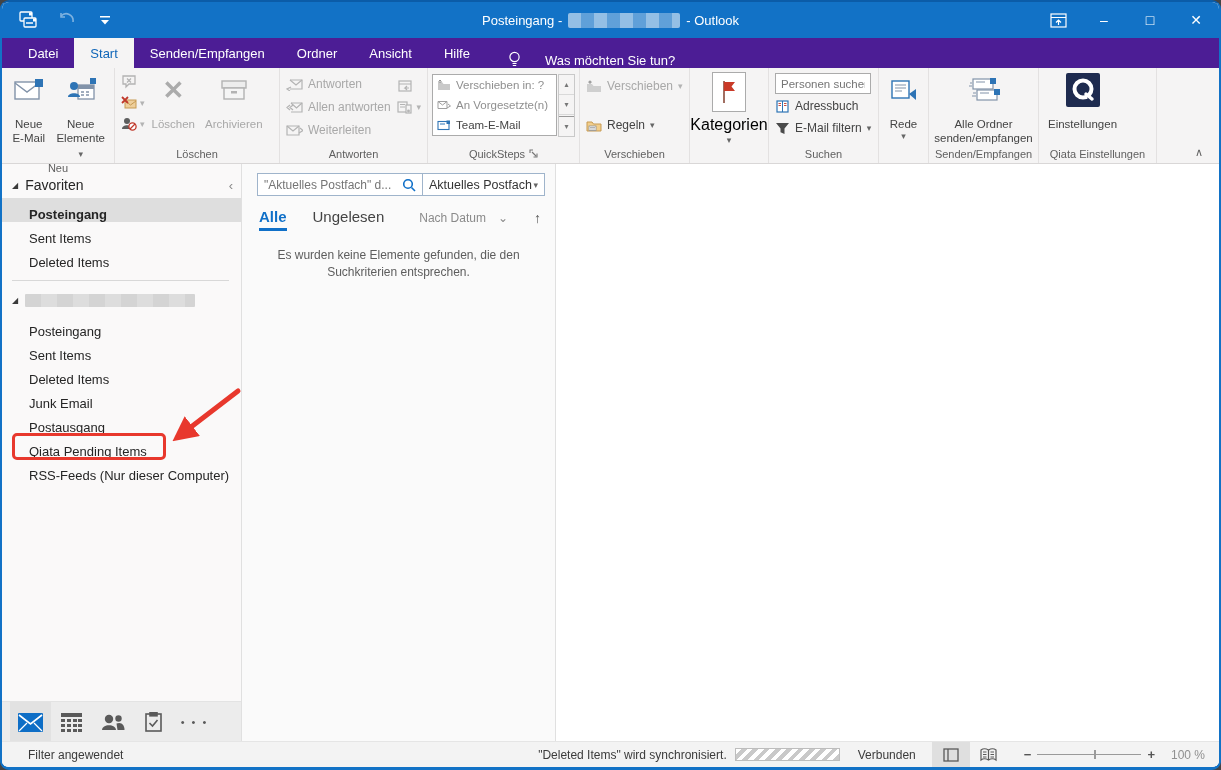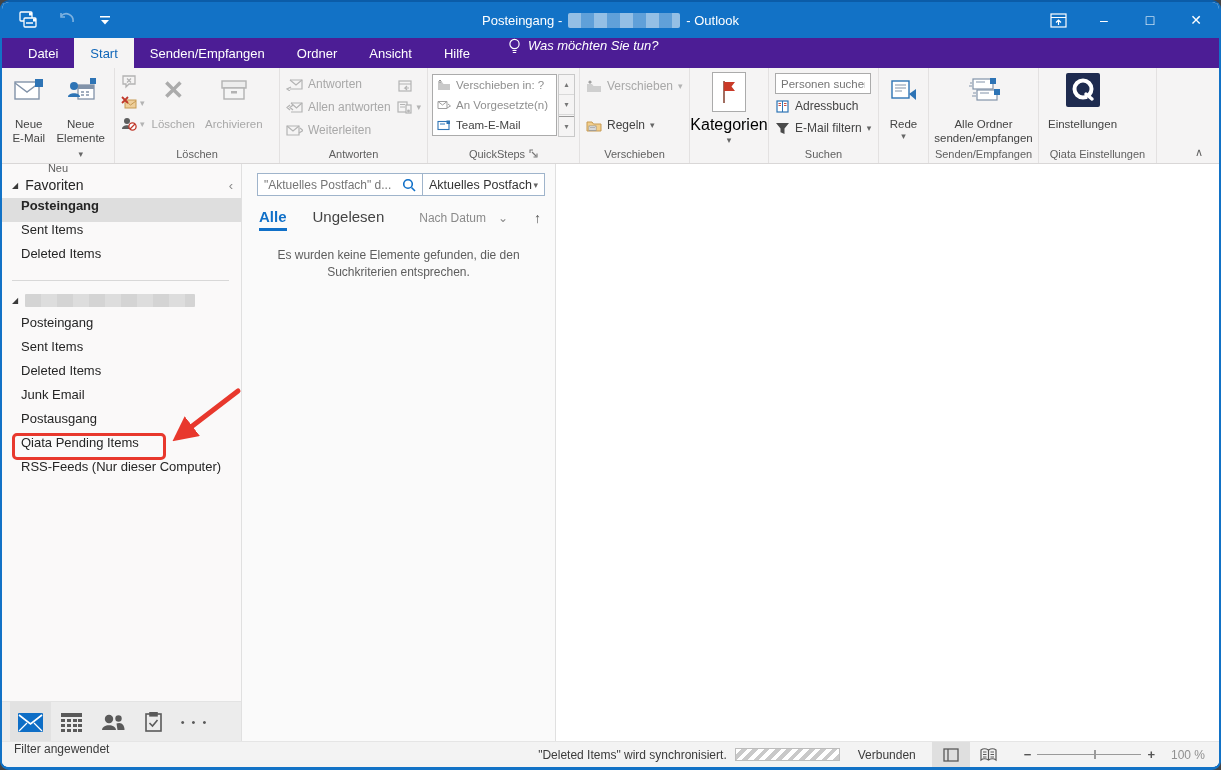--- a/index.html
+++ b/index.html
@@ -17,21 +17,21 @@
   .qat .qicon{display:flex;align-items:center;justify-content:center;width:22px;height:22px;cursor:default;}
   .title-center{position:absolute;left:0;right:0;text-align:center;color:#fff;font-size:13px;display:flex;justify-content:center;align-items:center;gap:6px;}
   .blur-block{display:inline-block;width:112px;height:15px;border-radius:2px;
     background:repeating-linear-gradient(90deg,rgba(255,255,255,.55) 0 13px,rgba(255,255,255,.33) 13px 26px);}
   .win-controls{margin-left:auto;display:flex;z-index:2;}
   .win-btn{width:46px;height:36px;display:flex;align-items:center;justify-content:center;color:#fff;font-size:14px;cursor:default;}
   
   .menubar{height:30px;background:#4c1d95;display:flex;align-items:stretch;padding-left:10px;flex:0 0 auto;}
   .mtab{color:#fff;font-size:13px;display:flex;align-items:center;padding:0 16px;cursor:default;}
   .mtab.active{background:#F5F4F4;color:#1066B8;}
-  .tellme{color:#fff;font-size:13px;display:flex;align-items:flex-start;gap:7px;padding:0 14px;margin-left:8px;font-style:italic;}
+  .tellme{color:#fff;font-size:13px;display:flex;align-items:flex-end;gap:24px;padding:0 14px;margin-left:8px;}
   
   .ribbon{height:96px;background:#F5F4F4;display:flex;border-bottom:1px solid #D9D7D7;position:relative;flex:0 0 auto;}
   .rgroup{display:flex;flex-direction:column;border-right:1px solid #E3E1E1;padding:3px 4px 0 4px;}
   .rg-content{flex:1;display:flex;align-items:flex-start;}
   .rg-label{height:17px;font-size:11px;color:#5F5F5F;text-align:center;display:flex;align-items:center;justify-content:center;gap:4px;padding-bottom:2px;}
   .bigbtn{display:flex;flex-direction:column;align-items:center;padding:2px 5px;cursor:default;}
   .bigbtn .bb-icon{height:34px;display:flex;align-items:center;justify-content:center;}
   .bigbtn .bb-label{font-size:11.5px;color:#444;text-align:center;line-height:1.25;margin-top:10px;max-width:66px;}
   .bigbtn.disabled .bb-label{color:#A8A8A8;}
   .caret{font-size:9px;color:#666;}
@@ -50,21 +50,21 @@
   .search-people{width:96px;height:21px;border:1px solid #ABABAB;background:#fff;font-size:11.5px;color:#555;padding:0 5px;margin:2px 0 3px 0;font-family:"Liberation Sans",sans-serif;}
   .ribbon-collapse{position:absolute;right:16px;bottom:4px;font-size:11px;color:#5F5F5F;}
   
   .main{flex:1;display:flex;min-height:0;}
   
   .folderpane{width:240px;background:#FAF9F9;display:flex;flex-direction:column;border-right:1px solid #E0E0E0;}
   .fp-scroll{flex:1;padding-top:8px;position:relative;}
   .fp-header{display:flex;align-items:center;height:26px;padding:0 8px 0 10px;font-size:14px;color:#252525;}
   .tri{font-size:8px;color:#3A3A3A;margin-right:7px;}
   .fp-collapse{margin-left:auto;color:#888;font-size:13px;}
-  .frow{height:24px;display:flex;align-items:flex-start;padding-left:19px;font-size:13px;color:#252525;position:relative;cursor:default;}
+  .frow{height:24px;display:flex;align-items:flex-end;padding-left:27px;font-size:13px;color:#252525;position:relative;cursor:default;}
   .frow.sel{background:#DEDEDE;font-weight:bold;}
   .fp-divider{border:none;border-top:1px solid #D8D8D8;margin:10px 12px 8px 10px;}
   .acct-blur{display:inline-block;width:170px;height:13px;border-radius:1px;
     background:repeating-linear-gradient(90deg,#D4D4D4 0 16px,#DDDDDD 16px 32px);}
   .hl-box{position:absolute;left:10px;top:-2px;width:154px;height:27px;border:3px solid #E8382D;border-radius:5px;pointer-events:none;z-index:3;}
   .arrow-svg{position:absolute;left:150px;top:-50px;width:96px;height:58px;overflow:visible;z-index:3;pointer-events:none;}
   
   .navstrip{height:40px;background:#ECECEC;border-top:1px solid #E3E3E3;display:flex;padding-left:8px;}
   .navtile{width:41px;height:40px;display:flex;align-items:center;justify-content:center;cursor:default;}
   .navtile.sel{background:#E2E2E2;}
@@ -79,21 +79,21 @@
   .tabsrow{display:flex;align-items:center;margin:12px 14px 0 17px;}
   .ltab{font-size:15px;cursor:default;}
   .ltab.all{color:#1070C8;font-weight:bold;border-bottom:3px solid #1070C8;padding-bottom:3px;}
   .ltab.unread{color:#444;margin-left:26px;padding-bottom:6px;}
   .sortgrp{margin-left:auto;display:flex;align-items:center;gap:12px;font-size:12px;color:#8A8A8A;padding-bottom:4px;}
   .sortup{color:#555;font-size:14px;margin-left:14px;}
   .empty{margin:16px auto 0;max-width:262px;text-align:center;font-size:12px;color:#5D5D5D;line-height:1.4;}
   
   .readpane{flex:1;background:#fff;}
   
-  .statusbar{height:26px;background:#F3F3F3;border-top:1px solid #E5E5E5;display:flex;font-size:12px;color:#3B3B3B;flex:0 0 auto;}
+  .statusbar{height:26px;background:#F3F3F3;border-top:1px solid #E5E5E5;display:flex;align-items:center;font-size:12px;color:#3B3B3B;flex:0 0 auto;padding-left:14px;}
   .sb-left{padding-left:12px;}
   .sb-right{margin-left:auto;display:flex;align-items:center;}
   .hatch{width:105px;height:13px;border:1px solid #BDBDBD;margin:0 18px 0 8px;
     background:repeating-linear-gradient(135deg,#fff 0 4px,#C9C9C9 4px 8px);}
   .sb-sep{margin-right:16px;}
   .sb-tile{width:38px;height:26px;display:flex;align-items:center;justify-content:center;cursor:default;}
   .sb-tile.sel{background:#DFDFDF;}
   .zoomgrp{display:flex;align-items:center;margin-left:10px;}
   .zoom-minus,.zoom-plus{color:#555;font-size:13px;font-weight:bold;padding:0 6px;cursor:default;}
   .zoom-track{width:104px;height:1px;background:#9A9A9A;position:relative;}

